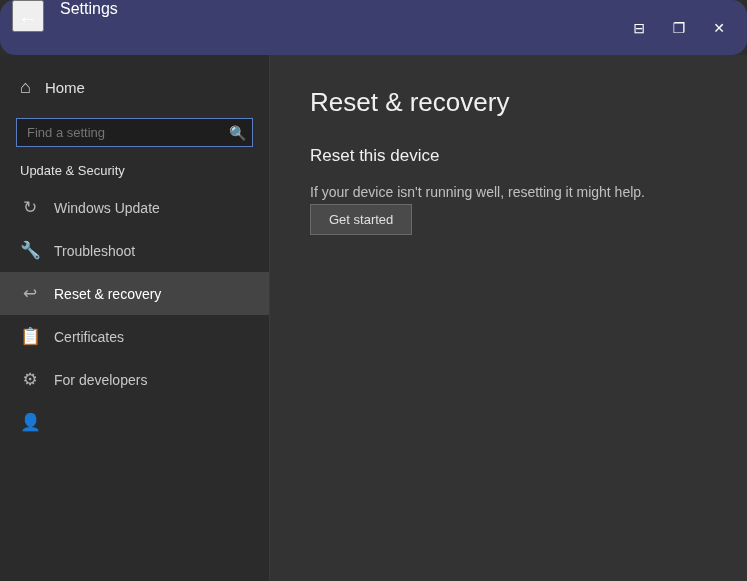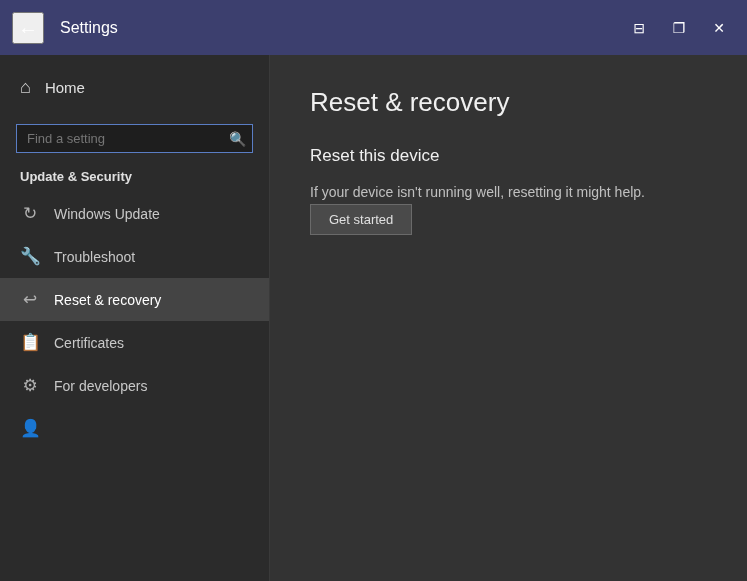--- a/index.html
+++ b/index.html
@@ -9,23 +9,23 @@
       font-family: 'Segoe UI', Arial, sans-serif;
       background: #2d2d2d;
       overflow: hidden;
     }
 
     
     .title-bar {
       height: 55px;
       background: #3c3f6e;
       display: flex;
-      align-items: center;
       padding: 0 12px;
       gap: 16px;
+      border-radius: 15px;
     }
     .title-bar-back {
       width: 32px;
       height: 32px;
       display: flex;
       align-items: center;
       justify-content: center;
       cursor: pointer;
       color: white;
       font-size: 20px;
@@ -77,21 +77,21 @@
       color: #e0e0e0;
       font-size: 15px;
       cursor: pointer;
     }
     .home-icon {
       font-size: 18px;
       color: #ccc;
     }
 
     .search-container {
-      margin: 16px 16px 10px 16px;
+      margin: 10px 16px 10px 16px;
       position: relative;
     }
     .search-input {
       width: 100%;
       background: #1e1e1e;
       border: 1.5px solid #5a7dc4;
       color: #ccc;
       font-size: 13px;
       padding: 6px 30px 6px 10px;
       outline: none;
@@ -104,21 +104,21 @@
       color: #aaa;
       font-size: 14px;
       cursor: pointer;
       background: none;
       border: none;
     }
 
     .section-label {
       color: #e0e0e0;
       font-size: 13px;
-      font-weight: 700;
+      font-weight: 400;
       padding: 6px 20px 8px 20px;
     }
 
     .nav-item {
       display: flex;
       align-items: center;
       gap: 14px;
       padding: 11px 20px;
       color: #c8c8c8;
       font-size: 14px;

